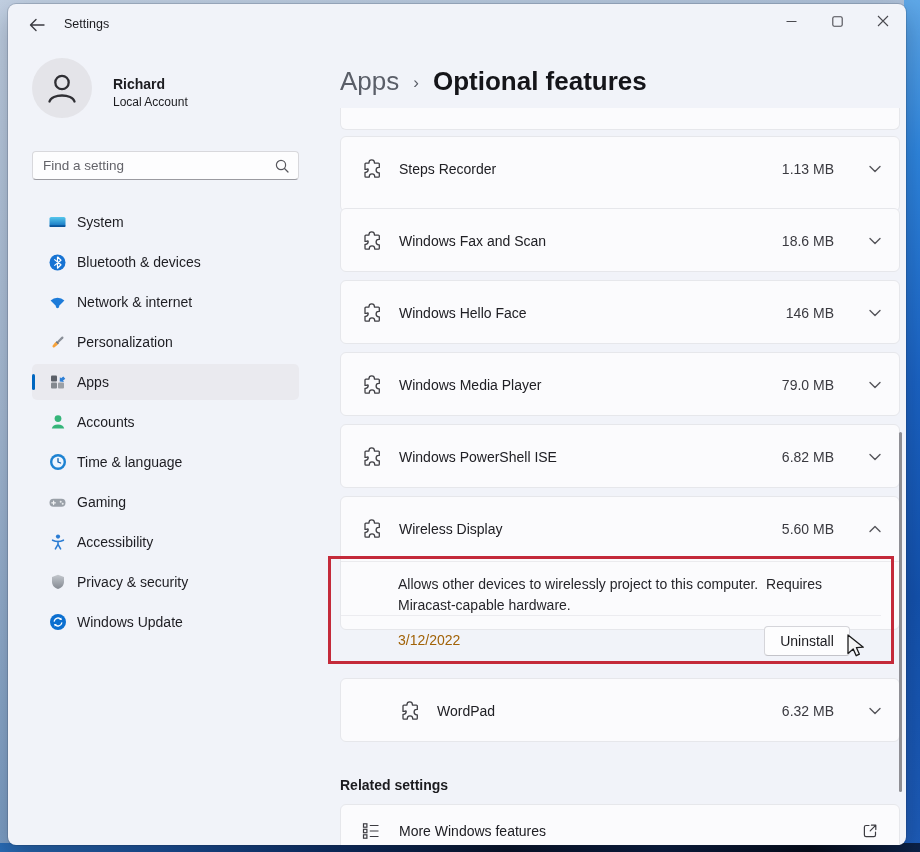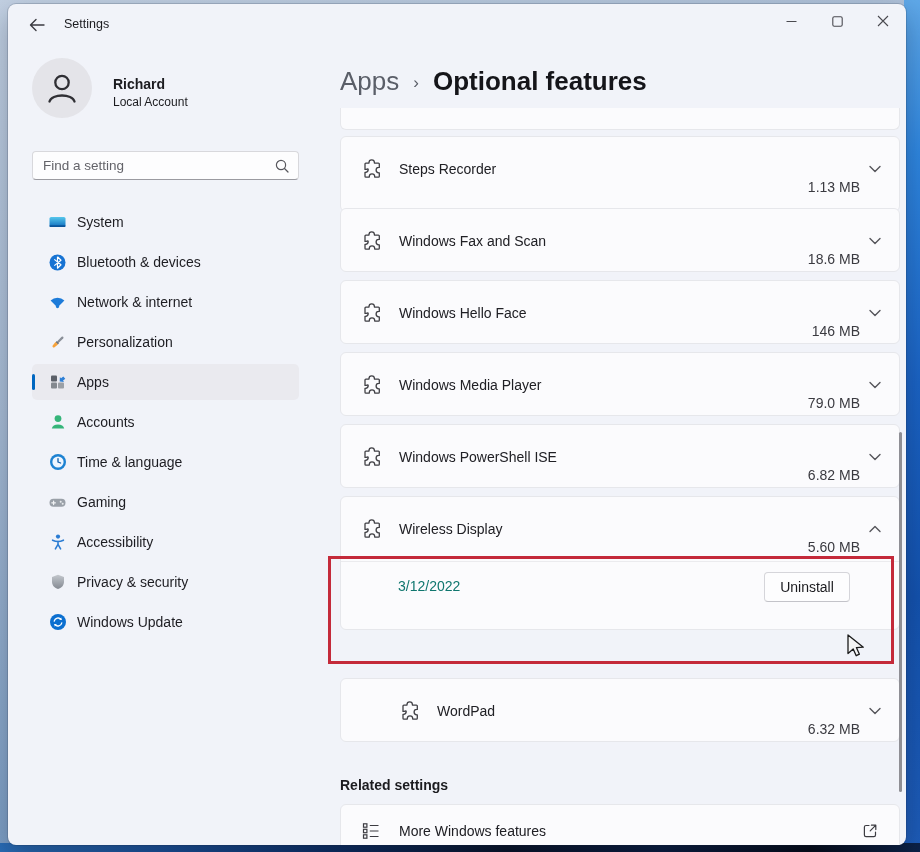--- a/index.html
+++ b/index.html
@@ -56,28 +56,28 @@
   .crumb-sep { font-size:17px; color:#5a5e68; margin:3px 14px 0 14px; }
   .crumb-current { font-size:26px; font-weight:600; color:#15151a; }
 
   .card { position:absolute; left:332px; width:560px; background:#fbfbfd;
     border:1px solid #e6e7eb; border-radius:6px; }
   .sliver { top:104px; height:22px; border-top:none; border-top-left-radius:0; border-top-right-radius:0; }
 
   .feat-row { position:relative; height:64px; display:flex; align-items:center; cursor:pointer; }
   .feat-ico { position:absolute; left:20px; top:21px; }
   .feat-name { position:absolute; left:58px; top:24px; font-size:14px; color:#202025; }
-  .feat-size { position:absolute; right:39px; top:24px; font-size:14px; color:#3a3a40;margin-top:18px; }
+  .feat-size { position:absolute; right:65px; top:24px; font-size:14px; color:#3a3a40; }
   .feat-chev { position:absolute; right:18px; top:28px; }
 
   .expanded-details { position:absolute; left:0; top:64px; width:558px; border-top:1px solid #ebebee; }
   .feat-desc { padding:12px 0 0 57px; width:540px; font-size:14px; line-height:21px; color:#26262b;
     white-space:pre-wrap; height:54px; border-bottom:1px solid #ececf0; }
   .detail-date-row { position:relative; height:49px; }
-  .feat-date { position:absolute; left:57px; top:16px; font-size:14px; color:#0f766e;text-align:right; }
+  .feat-date { position:absolute; left:57px; top:16px; font-size:14px; color:#a16207;text-align:right; }
   .uninstall-btn { position:absolute; right:49px; top:10px; width:86px; height:30px;
     background:#fdfdfe; border:1px solid #d5d5da; border-bottom-color:#c3c3c9; border-radius:4px;
     font-family:inherit; font-size:14px; color:#1b1b1f; cursor:pointer; }
 
   .related-head { position:absolute; left:332px; top:773px; font-size:14px; font-weight:bold; color:#1b1b1f; }
   .more-row { top:800px; height:52px; }
   .more-inner { position:relative; height:52px; display:flex; align-items:center; cursor:pointer; }
   .more-ico { position:absolute; left:20px; top:16px; }
   .more-label { position:absolute; left:58px; top:18px; font-size:14px; color:#202025; }
   .ext-ico { position:absolute; right:20px; top:17px; }
@@ -344,20 +344,21 @@
       <svg class="feat-ico" width="22" height="22" viewBox="0 0 22 22">
         <path d="M8 4.6 c0-1.5 1.2-2.7 2.7-2.7 s2.7 1.2 2.7 2.7 v0.5 h4 a0.9 0.9 0 0 1 0.9 0.9 v3.4 h-0.5 c-1.5 0-2.7 1.2-2.7 2.7 s1.2 2.7 2.7 2.7 h0.5 v3.4 a0.9 0.9 0 0 1 -0.9 0.9 h-3.7 v-0.5 c0-1.5-1.2-2.7-2.7-2.7 s-2.7 1.2-2.7 2.7 v0.5 H4.9 a0.9 0.9 0 0 1 -0.9-0.9 v-3.9 h0.5 c1.5 0 2.7-1.2 2.7-2.7 S6 11.4 4.5 11.4 H4 V6 a0.9 0.9 0 0 1 0.9-0.9 h3.1 Z" stroke="#3f3f44" stroke-width="1.3" fill="none" stroke-linejoin="round"></path>
       </svg>
       <span class="feat-name">Wireless Display</span>
       <span class="feat-size">5.60 MB</span>
       <svg class="feat-chev" width="12" height="8" viewBox="0 0 12 8">
         <path d="M1 6.5 L6 1.5 L11 6.5" stroke="#55555b" stroke-width="1.4" fill="none" stroke-linecap="round" stroke-linejoin="round"></path>
       </svg>
     </div>
     <div class="expanded-details">
+      <div class="feat-desc">Allows other devices to wirelessly project to this computer.  Requires Miracast-capable hardware.</div>
       <div class="detail-date-row">
         <span class="feat-date">3/12/2022</span>
         <button class="uninstall-btn">Uninstall</button>
       </div>
     </div>
   </div>
 
   <div class="card" style="top:674px; height:64px;padding-left:38px;">
     <div class="feat-row">
       <svg class="feat-ico" width="22" height="22" viewBox="0 0 22 22">

